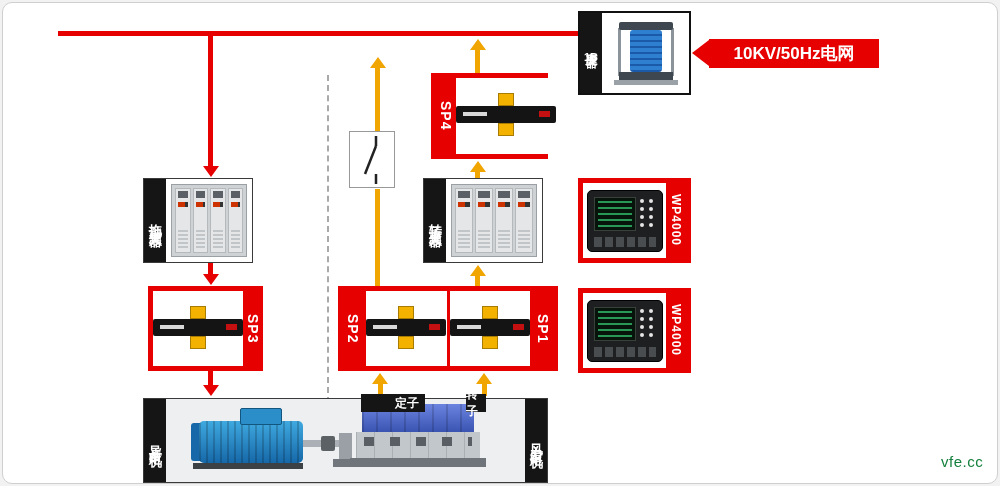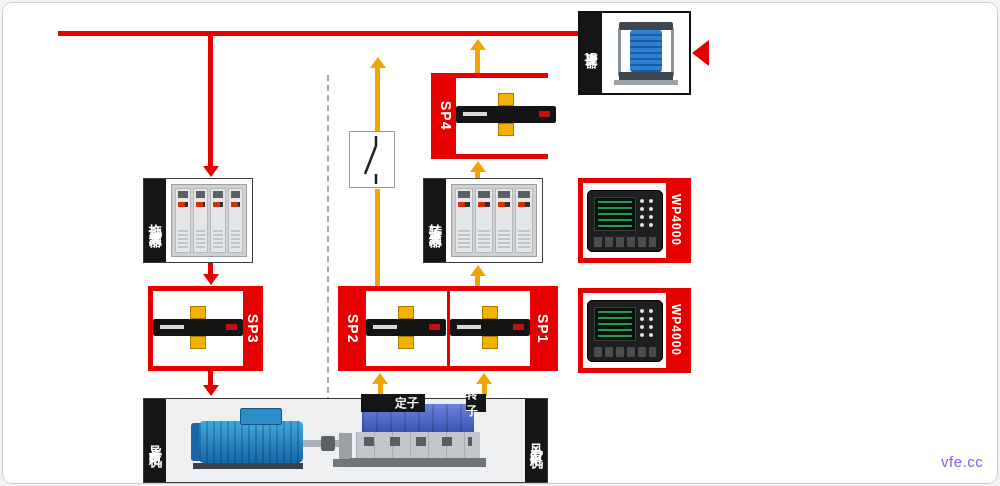--- a/index.html
+++ b/index.html
@@ -67,21 +67,21 @@
   .m-ped{position:absolute;left:173px;top:34px;width:13px;height:28px;background:#9aa0a5;}
   .m-pedbase{position:absolute;left:167px;top:60px;width:25px;height:8px;background:#70767b;}
   .g-top{position:absolute;left:196px;top:5px;width:112px;height:28px;border-radius:4px 4px 0 0;background:repeating-linear-gradient(90deg,rgba(0,0,0,.15) 0 2px,transparent 2px 14px),linear-gradient(180deg,#6b84e0,#3a54b2);}
   .g-body{position:absolute;left:190px;top:33px;width:124px;height:26px;background:repeating-linear-gradient(90deg,rgba(0,0,0,.12) 0 1px,transparent 1px 18px),#c2c7cc;}
   .g-slots{position:absolute;left:198px;top:38px;width:108px;height:9px;background:repeating-linear-gradient(90deg,#585e64 0 10px,transparent 10px 26px);}
   .g-base{position:absolute;left:184px;top:59px;width:136px;height:9px;background:#6e747a;}
   
   .tag{position:absolute;background:#151515;color:#fff;font-size:12px;font-weight:600;display:flex;align-items:center;justify-content:center;z-index:5;}
   
   .switch-box{position:absolute;width:46px;height:57px;background:#fff;border:1px solid #999;z-index:2;box-sizing:border-box;}
-  .watermark{position:absolute;color:#8b5cf6;font-size:15px;letter-spacing:.5px;z-index:4;}
+  .watermark{position:absolute;color:#15803d;font-size:15px;letter-spacing:.5px;z-index:4;}
 </style>
 </head>
 <body>
 
 <div class="frame">
 
   <div class="dashed" style="left:324px;top:72px;height:328px;"></div>
 
   <div class="line red" style="left:55px;top:28px;width:522px;height:5px;"></div>
   <div class="line red" style="left:205px;top:33px;width:5px;height:131px;"></div>
@@ -107,20 +107,21 @@
   <div class="line yellow" style="left:472px;top:272px;width:5px;height:11px;"></div>
 
   <div class="ah ah-up" style="left:369px;top:370px;"></div>
   <div class="line yellow" style="left:375px;top:380px;width:5px;height:13px;"></div>
 
   <div class="ah ah-up" style="left:473px;top:370px;"></div>
   <div class="line yellow" style="left:479px;top:380px;width:5px;height:13px;"></div>
 
 
   <div class="ah ah-left" style="left:689px;top:37px;"></div>
+  <div class="chip" style="left:706px;top:36px;width:170px;height:29px;line-height:29px;font-size:17px;">10KV/50Hz电网</div>
 
   <div class="box eq-box" style="left:575px;top:8px;width:113px;height:84px;border:2px solid #111;">
     <div class="strip-col">
       <span class="vcn">变压器</span>
       <span class="hid">1B</span>
     </div>
     <div class="white-panel">
       <div class="xfmr">
         <div class="x-rodl"></div>
           <div class="x-rodr"></div>

